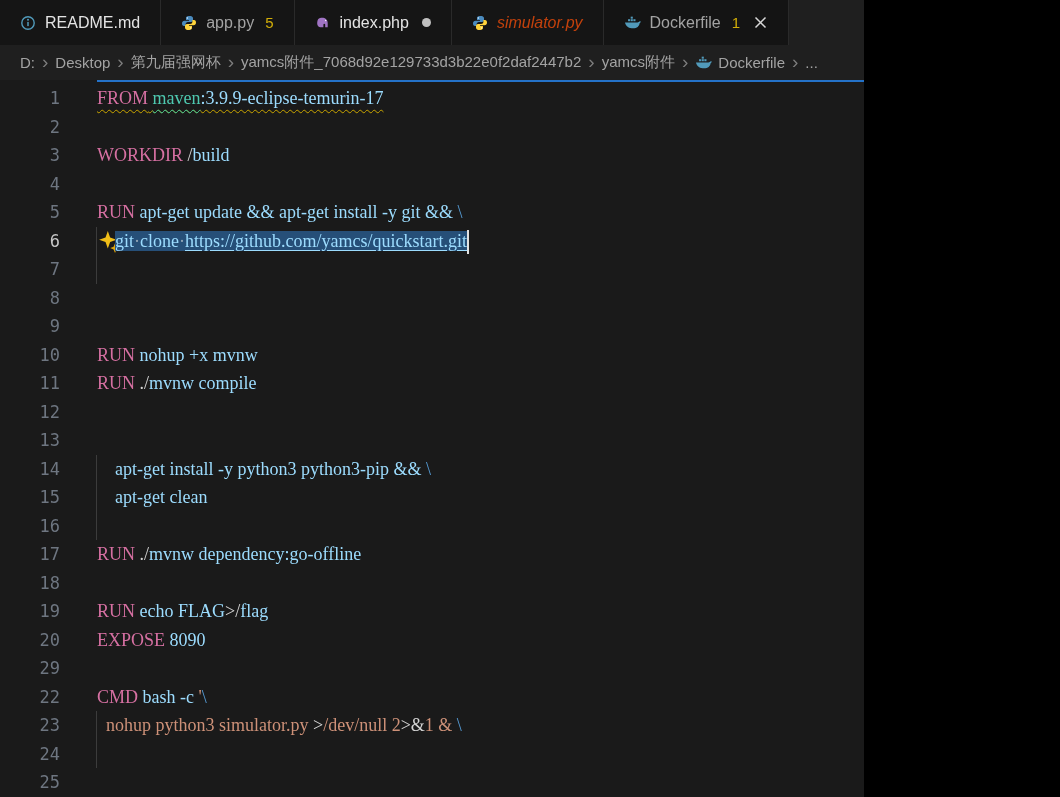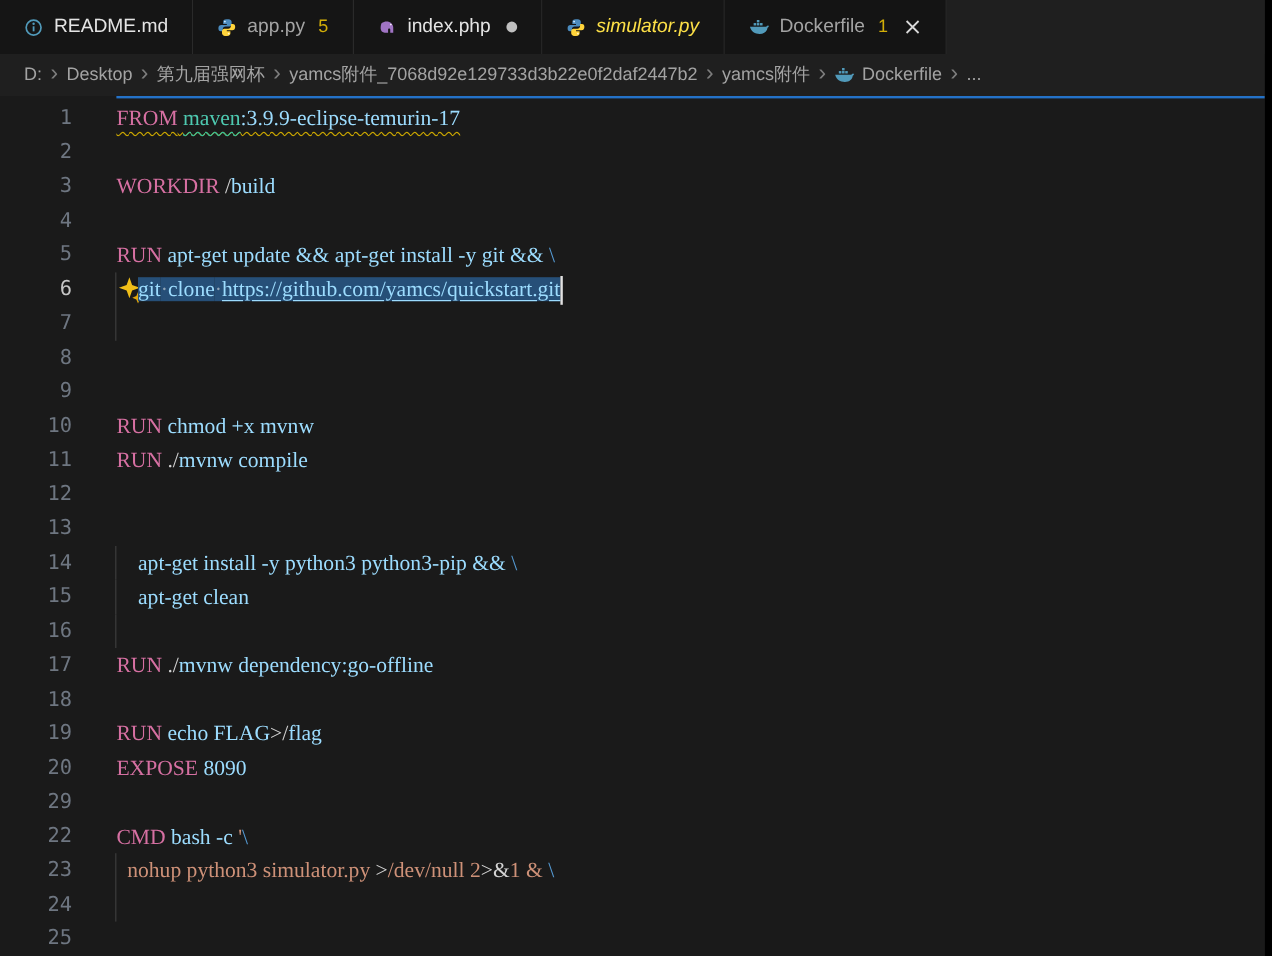--- a/index.html
+++ b/index.html
@@ -1,31 +1,31 @@
 <!DOCTYPE html>
 <html><head>
 <meta charset="utf-8">
 <style>
   * { margin:0; padding:0; box-sizing:border-box; }
   html,body { background:#000; }
   .window{
-    position:relative; width:1054px; height:797px; overflow:hidden;
+    position:relative; width:864px; height:797px; overflow:hidden;
     background:#1a1a1a; font-family:"Liberation Sans", sans-serif;
   }
   
   .tabbar{ display:flex; height:45px; background:#1f1f1f; align-items:stretch; }
   .tab{
     display:flex; align-items:center; gap:9px; padding:0 20px;
     background:#151515; border-right:1px solid #2a2a2a; cursor:pointer;
     flex:0 0 auto;
   }
   .tab.active{ background:#141414; }
   .tab-label{ font-size:16px; color:#e4e4e4; white-space:nowrap; }
   .tab-label.warning{ color:#a3a3a3; }
-  .tab-label.dim{ color:#fde047; }
+  .tab-label.dim{ color:#c2410c; }
   .tab-label.italic{ font-style:italic; }
   .tab-badge{ font-size:15px; color:#d2ae08; margin-left:2px; }
   .tab-dot{ width:9px; height:9px; border-radius:50%; background:#c0c0c0; margin-left:4px; }
   .tab-close{ display:flex; align-items:center; margin-left:4px; cursor:pointer; }
   .tab-spacer{ flex:1 1 auto; background:#1f1f1f; }
   .ticon{ display:flex; align-items:center; }
   
   .breadcrumbs{
     height:35px; background:#1f1f1f; display:flex; align-items:center;
     padding-left:20px; gap:7px; font-size:15px; color:#a3a3a3; white-space:nowrap;
@@ -208,21 +208,21 @@
         </div>
         <div class="row">
           <div class="ln">8</div>
         </div>
         <div class="row">
           <div class="ln">9</div>
           <div class="code"></div>
         </div>
         <div class="row">
           <div class="ln">10</div>
-          <div class="code"><span class="kw">RUN</span><span class="arg"> chmod +x mvnw</span></div>
+          <div class="code"><span class="kw">RUN</span><span class="arg"> nohup +x mvnw</span></div>
         </div>
         <div class="row">
           <div class="ln">11</div>
           <div class="code"><span class="kw">RUN</span><span class="arg"> </span><span class="punct">./</span><span class="arg">mvnw compile</span></div>
         </div>
         <div class="row">
           <div class="ln">12</div>
           <div class="code"></div>
         </div>
         <div class="row">

